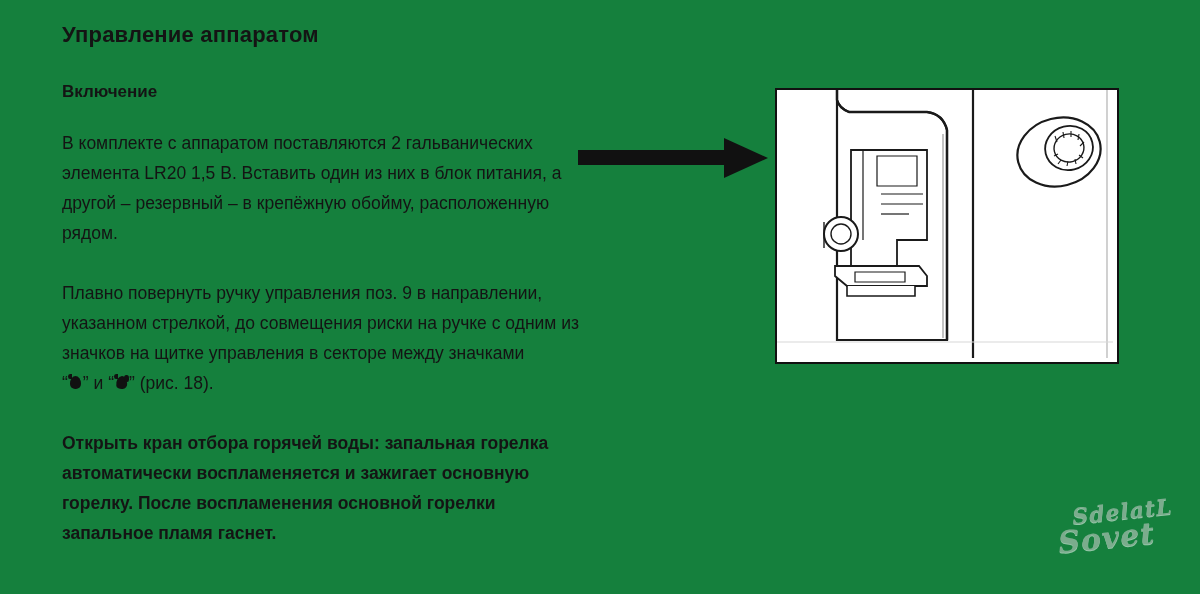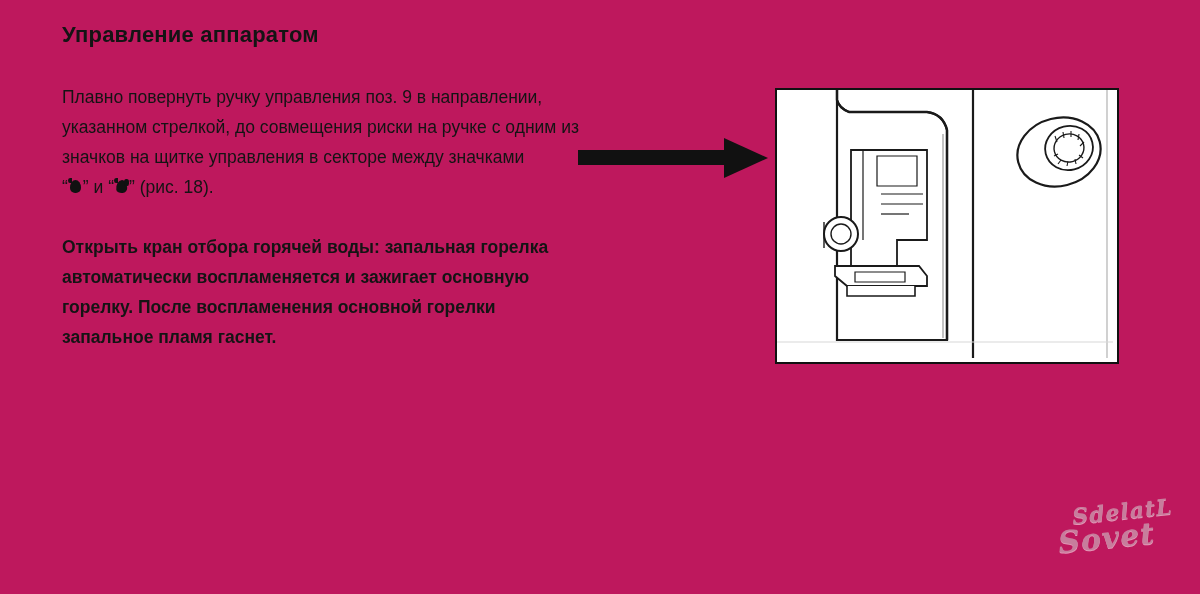--- a/index.html
+++ b/index.html
@@ -12,21 +12,21 @@
     height: 594px;
     position: relative;
     overflow: hidden;
     font-family: "Liberation Sans", sans-serif;
     color: #1a1a1a;
   }
 
   .page {
     position: absolute;
     inset: 0;
-    background: #be185d;
+    background: #15803d;
   }
 
   
   .text-col {
     position: absolute;
     left: 62px;
     top: 22px;
     width: 520px;
   }
 
@@ -173,21 +173,23 @@
 </style>
 </head>
 <body>
 
 <div class="page">
 
   <div class="text-col">
 
     <h1 class="doc-title">Управление аппаратом</h1>
 
-
+    <h2 class="section-heading">Включение</h2>
+
+    <p class="para">В комплекте с аппаратом поставляются 2 гальванических элемента LR20 1,5 В. Вставить один из них в блок питания, а другой – резервный – в крепёжную обойму, расположенную рядом.</p>
 
     <p class="para">
       <span>Плавно повернуть ручку управления поз. 9 в направлении, указанном стрелкой, до совмещения риски на ручке с одним из значков на щитке управления в секторе между значками</span>
       <span class="para-inline-icons">
         <span>“</span><span class="glyph"><span class="stem"></span><span class="body"></span></span><span>”</span>
         <span>и</span>
         <span>“</span><span class="glyph flame"><span class="stem"></span><span class="body"></span><span class="spark"></span></span><span>”</span>
         <span>(рис. 18).</span>
       </span>
     </p>

